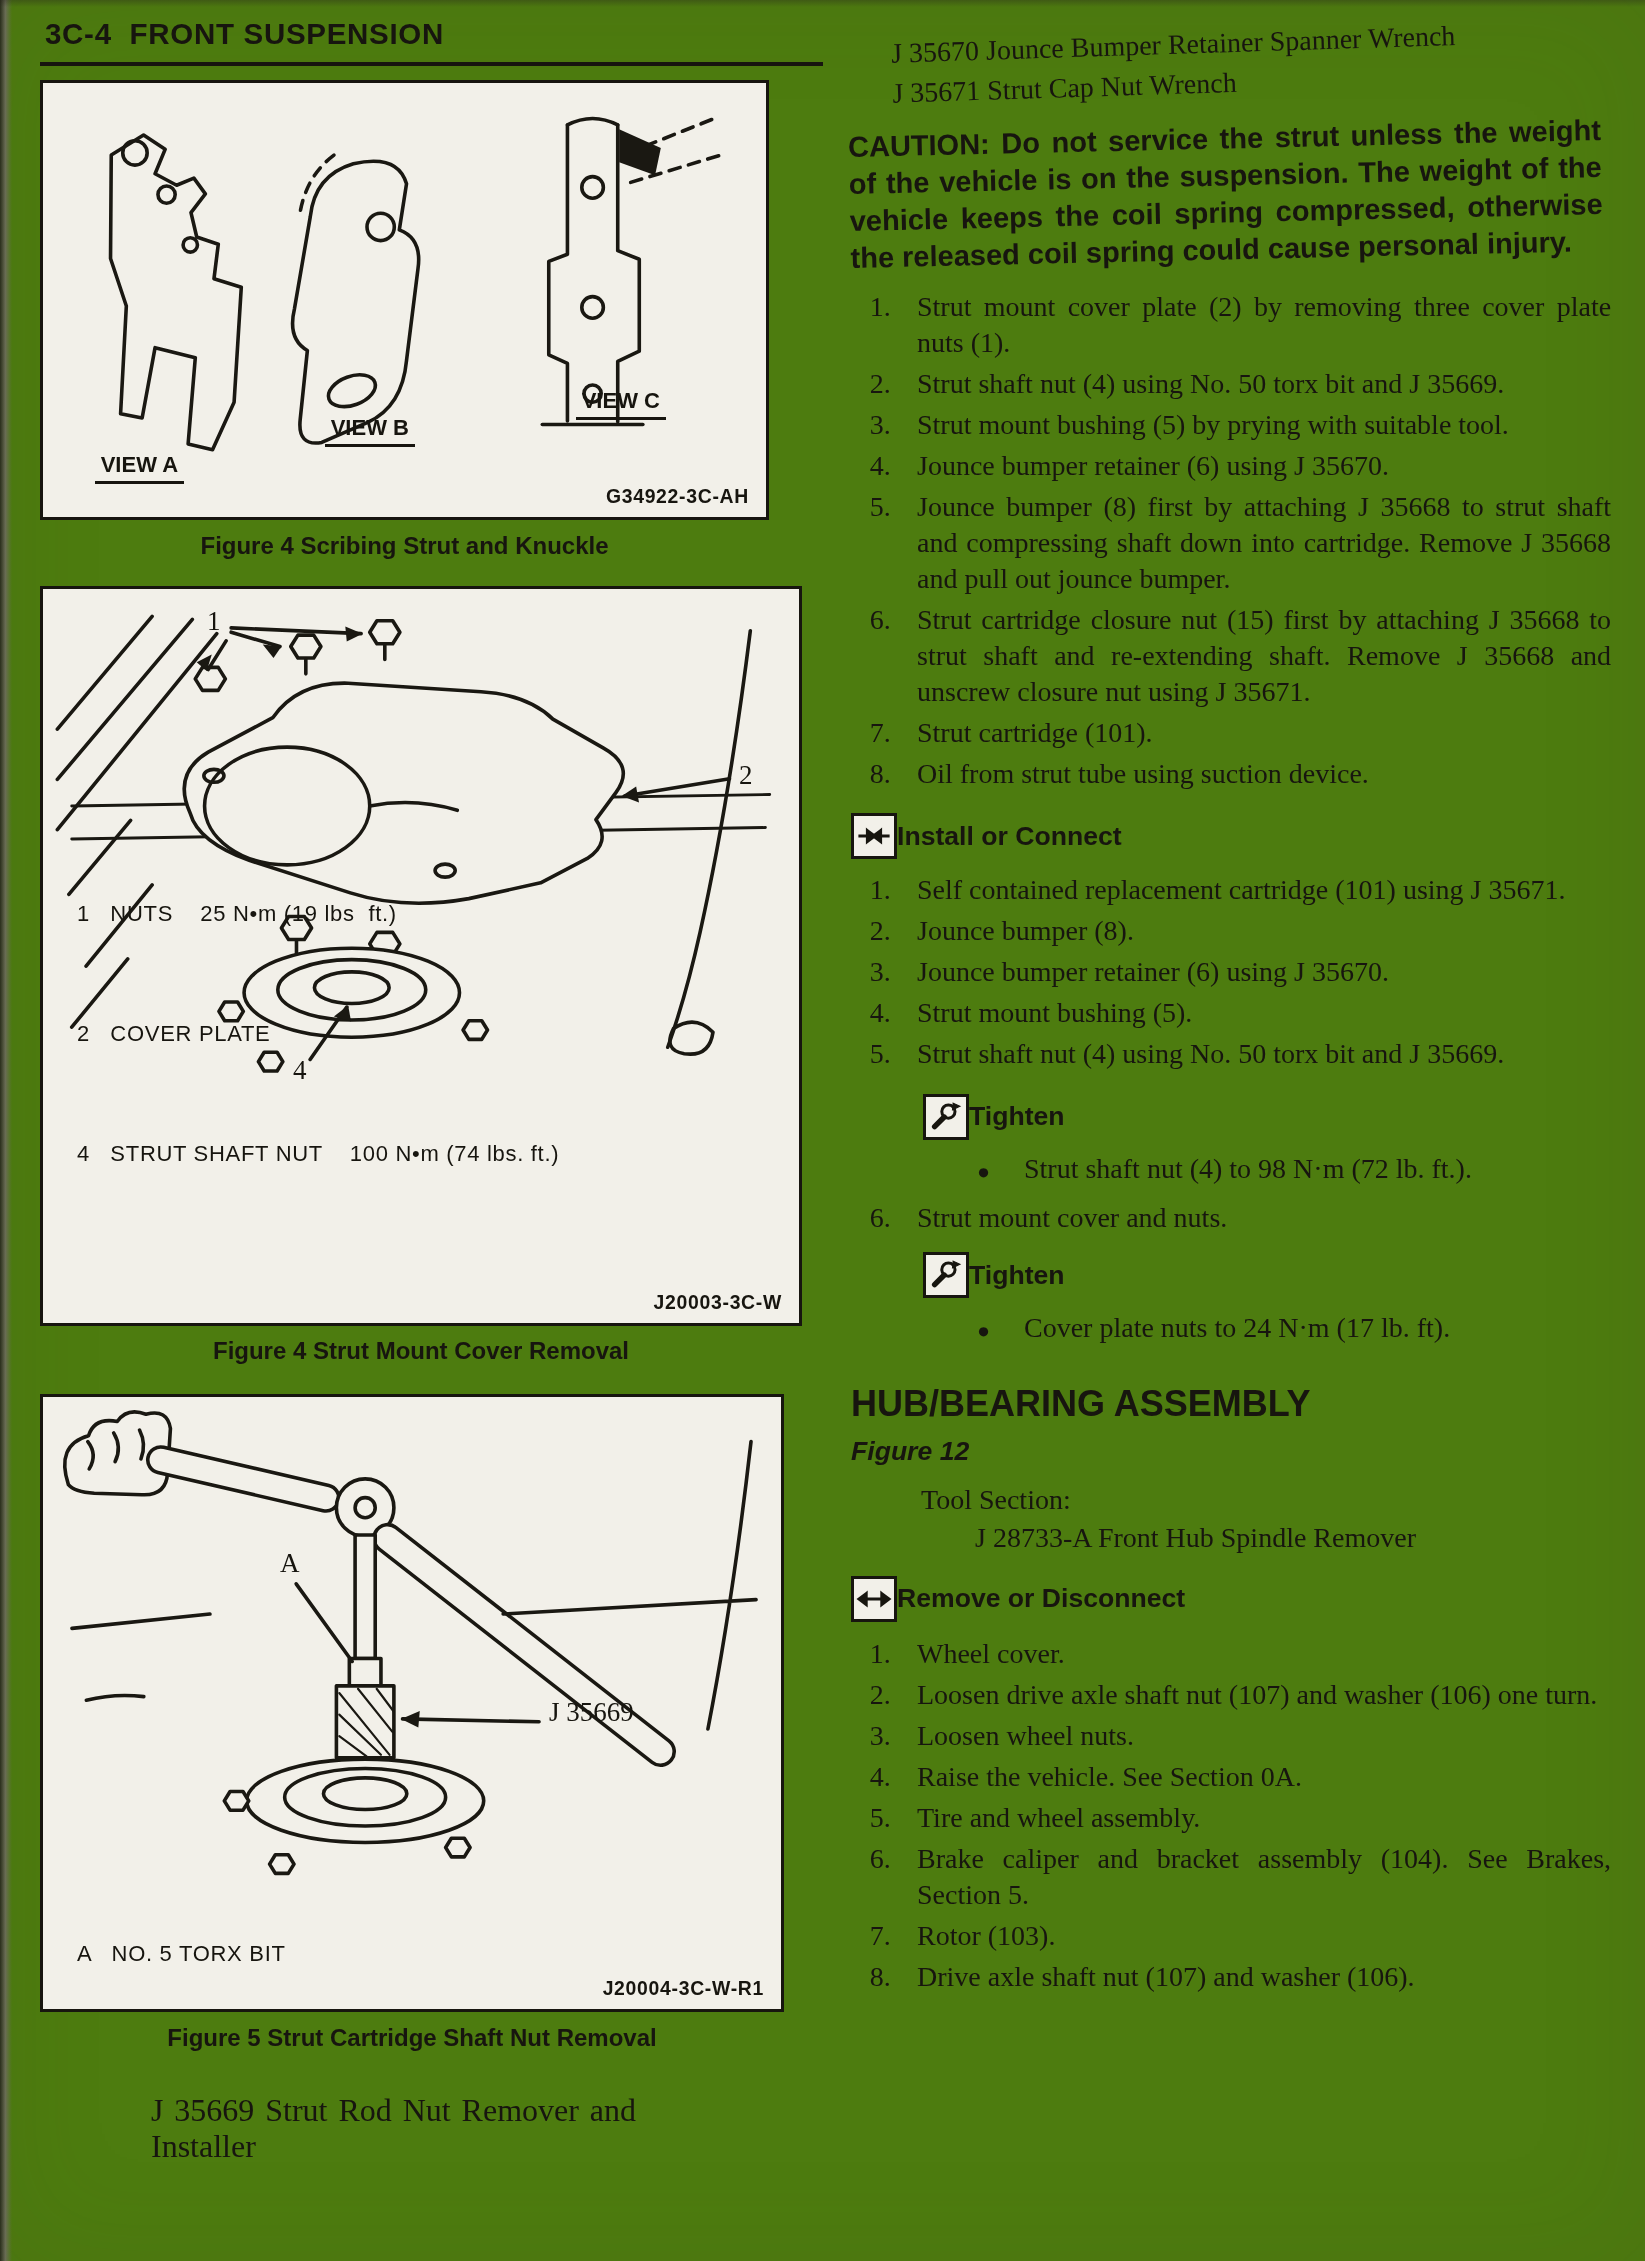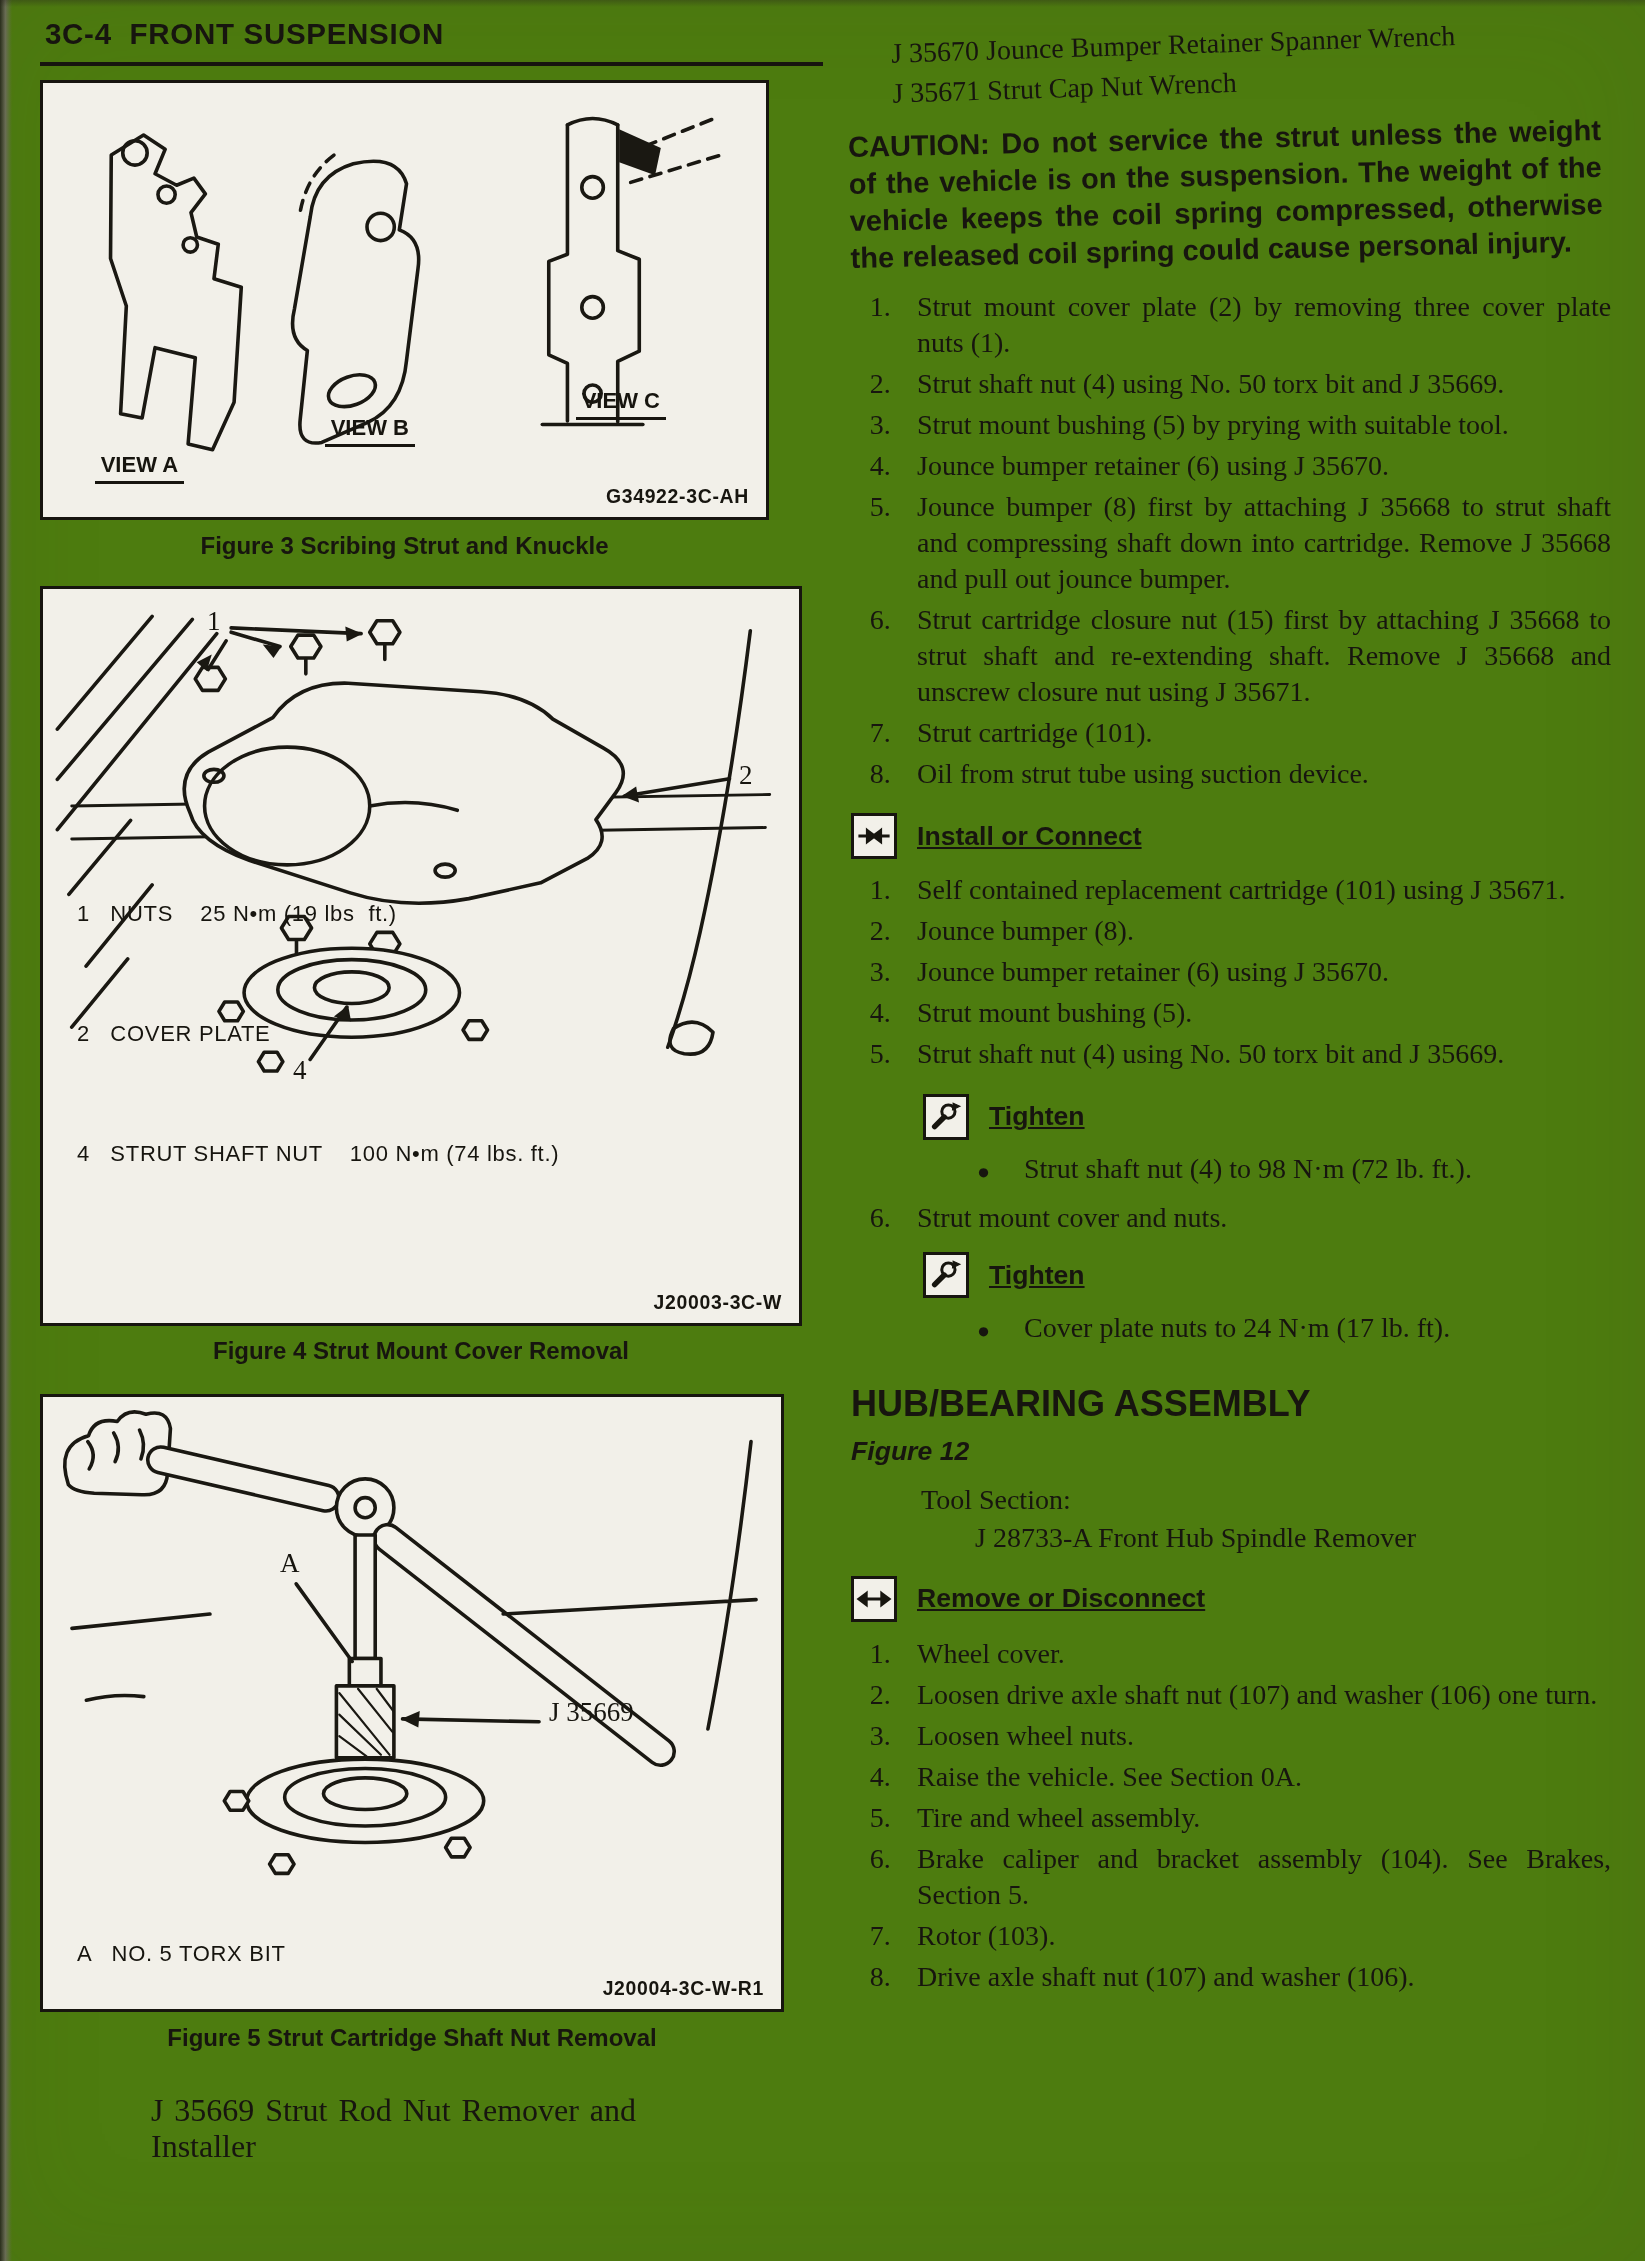--- a/index.html
+++ b/index.html
@@ -41,21 +41,21 @@
   .tool-line { margin-bottom:4.3px; }
   .caution { margin-top:16px; width:753px; font-family:"Liberation Sans",sans-serif;
     font-weight:bold; font-size:29px; line-height:37px; text-align:justify;
     transform:rotate(-1.3deg); transform-origin:0 100%; }
 
   .steps { list-style:none; margin-top:11.5px; }
   .step { display:flex; font-size:28px; line-height:36px; margin-bottom:5px; }
   .step .n { flex:none; width:66px; padding-left:18.7px; }
   .step .t { flex:1; text-align:justify; padding-right:2.9px; }
 
-  .ophead { display:flex; align-items:center; gap:20px; margin-top:21.6px;text-decoration:underline; }
+  .ophead { display:flex; align-items:center; margin-top:21.6px; }
   .ophead.indent { margin-left:72px; }
   .opicon { width:46px; height:46px; border:3.6px solid #17150f; background:#f2f0e9;
     display:flex; align-items:center; justify-content:center; flex:none; }
   .oplabel { font-family:"Liberation Sans",sans-serif; font-weight:bold; font-size:26.6px; }
 
   .bullet-row { display:flex; margin-top:11.5px; padding-left:126px; font-size:28px; line-height:36px; }
   .bullet-row .dot { flex:none; width:47px; font-size:21.6px; padding-top:2.9px; }
 
   .section-h { margin-top:34px; font-family:"Liberation Sans",sans-serif; font-weight:bold; font-size:36px; }
   .figref { margin-top:11.5px; font-family:"Liberation Sans",sans-serif; font-weight:bold;
@@ -98,21 +98,21 @@
           <path d="M730,58 q35,-18 70,0"></path>
           <path d="M695,475 l140,0"></path>
         </g>
         <path d="M802,64 l58,26 -8,38 -50,-18 z" fill="#1a1812"></path>
       </svg>
       <div class="viewlabel" style="left:52px;top:369px;">VIEW A</div>
       <div class="viewlabel" style="left:282px;top:332px;">VIEW B</div>
       <div class="viewlabel" style="left:533px;top:305px;">VIEW C</div>
       <div class="figcode">G34922-3C-AH</div>
     </div>
-    <div class="figcap" style="width:729px;">Figure 3 Scribing Strut and Knuckle</div>
+    <div class="figcap" style="width:729px;">Figure 4 Scribing Strut and Knuckle</div>
 
     <div class="figbox" style="width:762px;height:740px;margin-top:26px;">
       <svg viewBox="0 0 1050 760" width="754" height="546">
         <g stroke="#1a1812" fill="none" stroke-width="5" stroke-linejoin="round" stroke-linecap="round">
           <path d="M20,195 L152,38 M20,265 L208,42 M20,335 L242,62 M36,425 L122,322 M60,525 L152,412 M40,610 L118,515"></path>
           <path d="M40,302 L1012,286 M40,348 L1006,332" stroke-width="4"></path>
           <path d="M205,312 q-25,-55 25,-85 l90,-48 q35,-50 105,-48 l185,12 q65,4 100,38 l70,40 q45,25 18,62 l-28,38 q22,32 -12,54 l-65,34 -100,22 q-90,16 -165,-8 l-140,-45 q-72,-26 -83,-66 z" fill="#f2f0e9"></path>
           <ellipse cx="340" cy="302" rx="115" ry="82" fill="#f2f0e9"></ellipse>
           <path d="M455,302 q62,-12 122,6"></path>
           <ellipse cx="238" cy="260" rx="14" ry="9"></ellipse>

